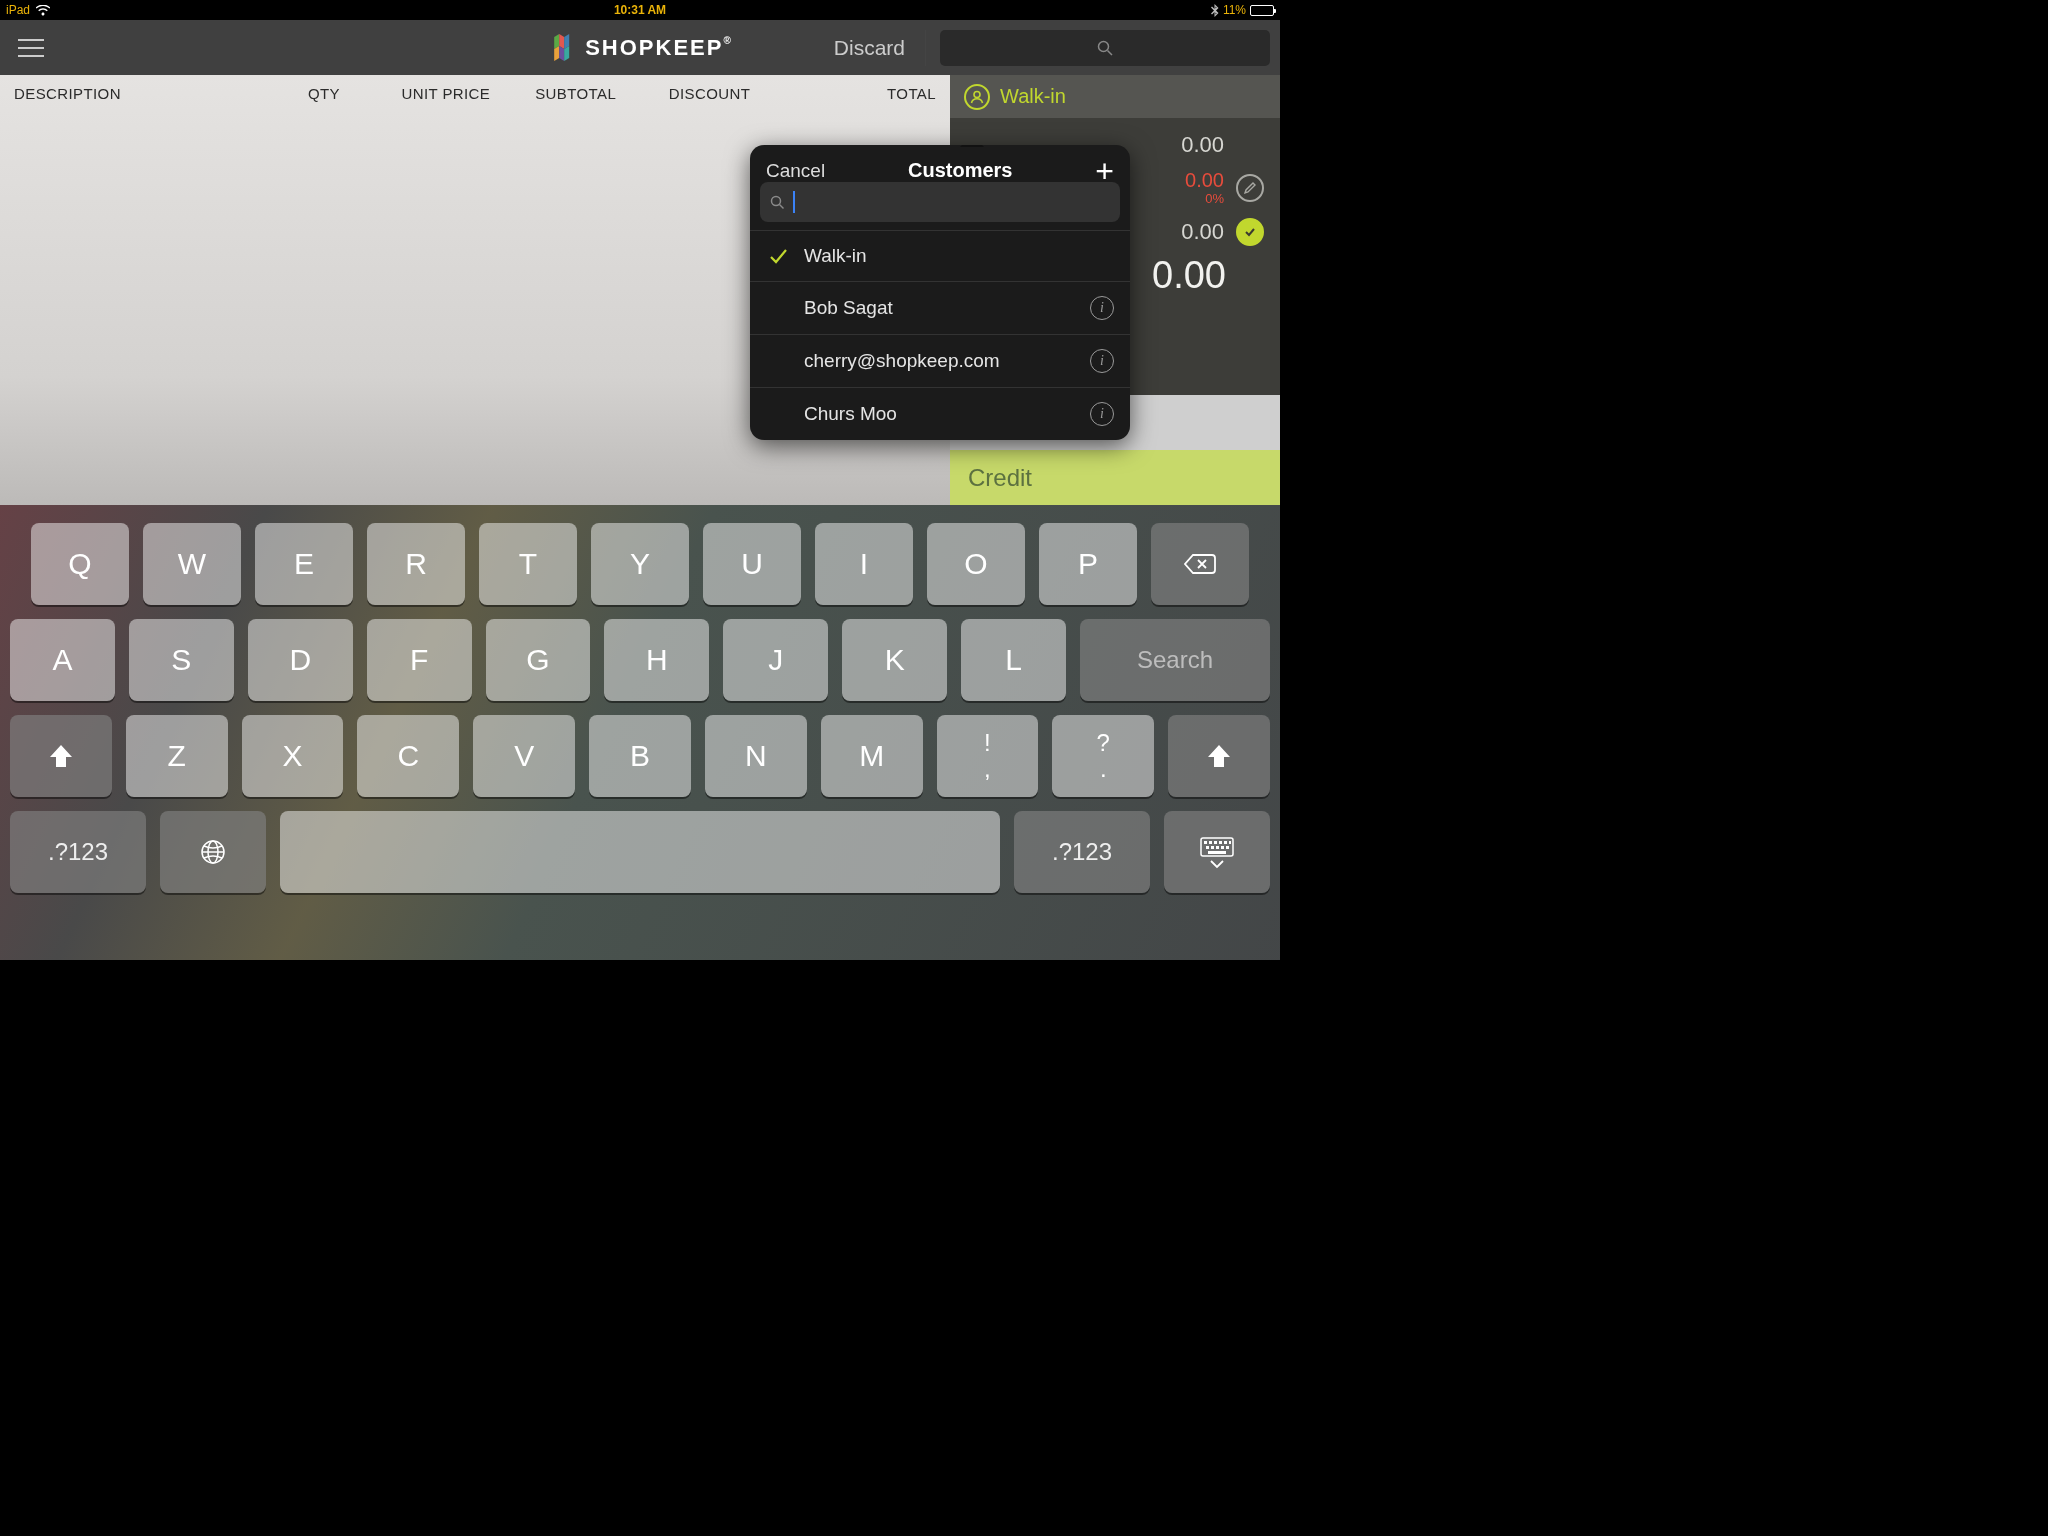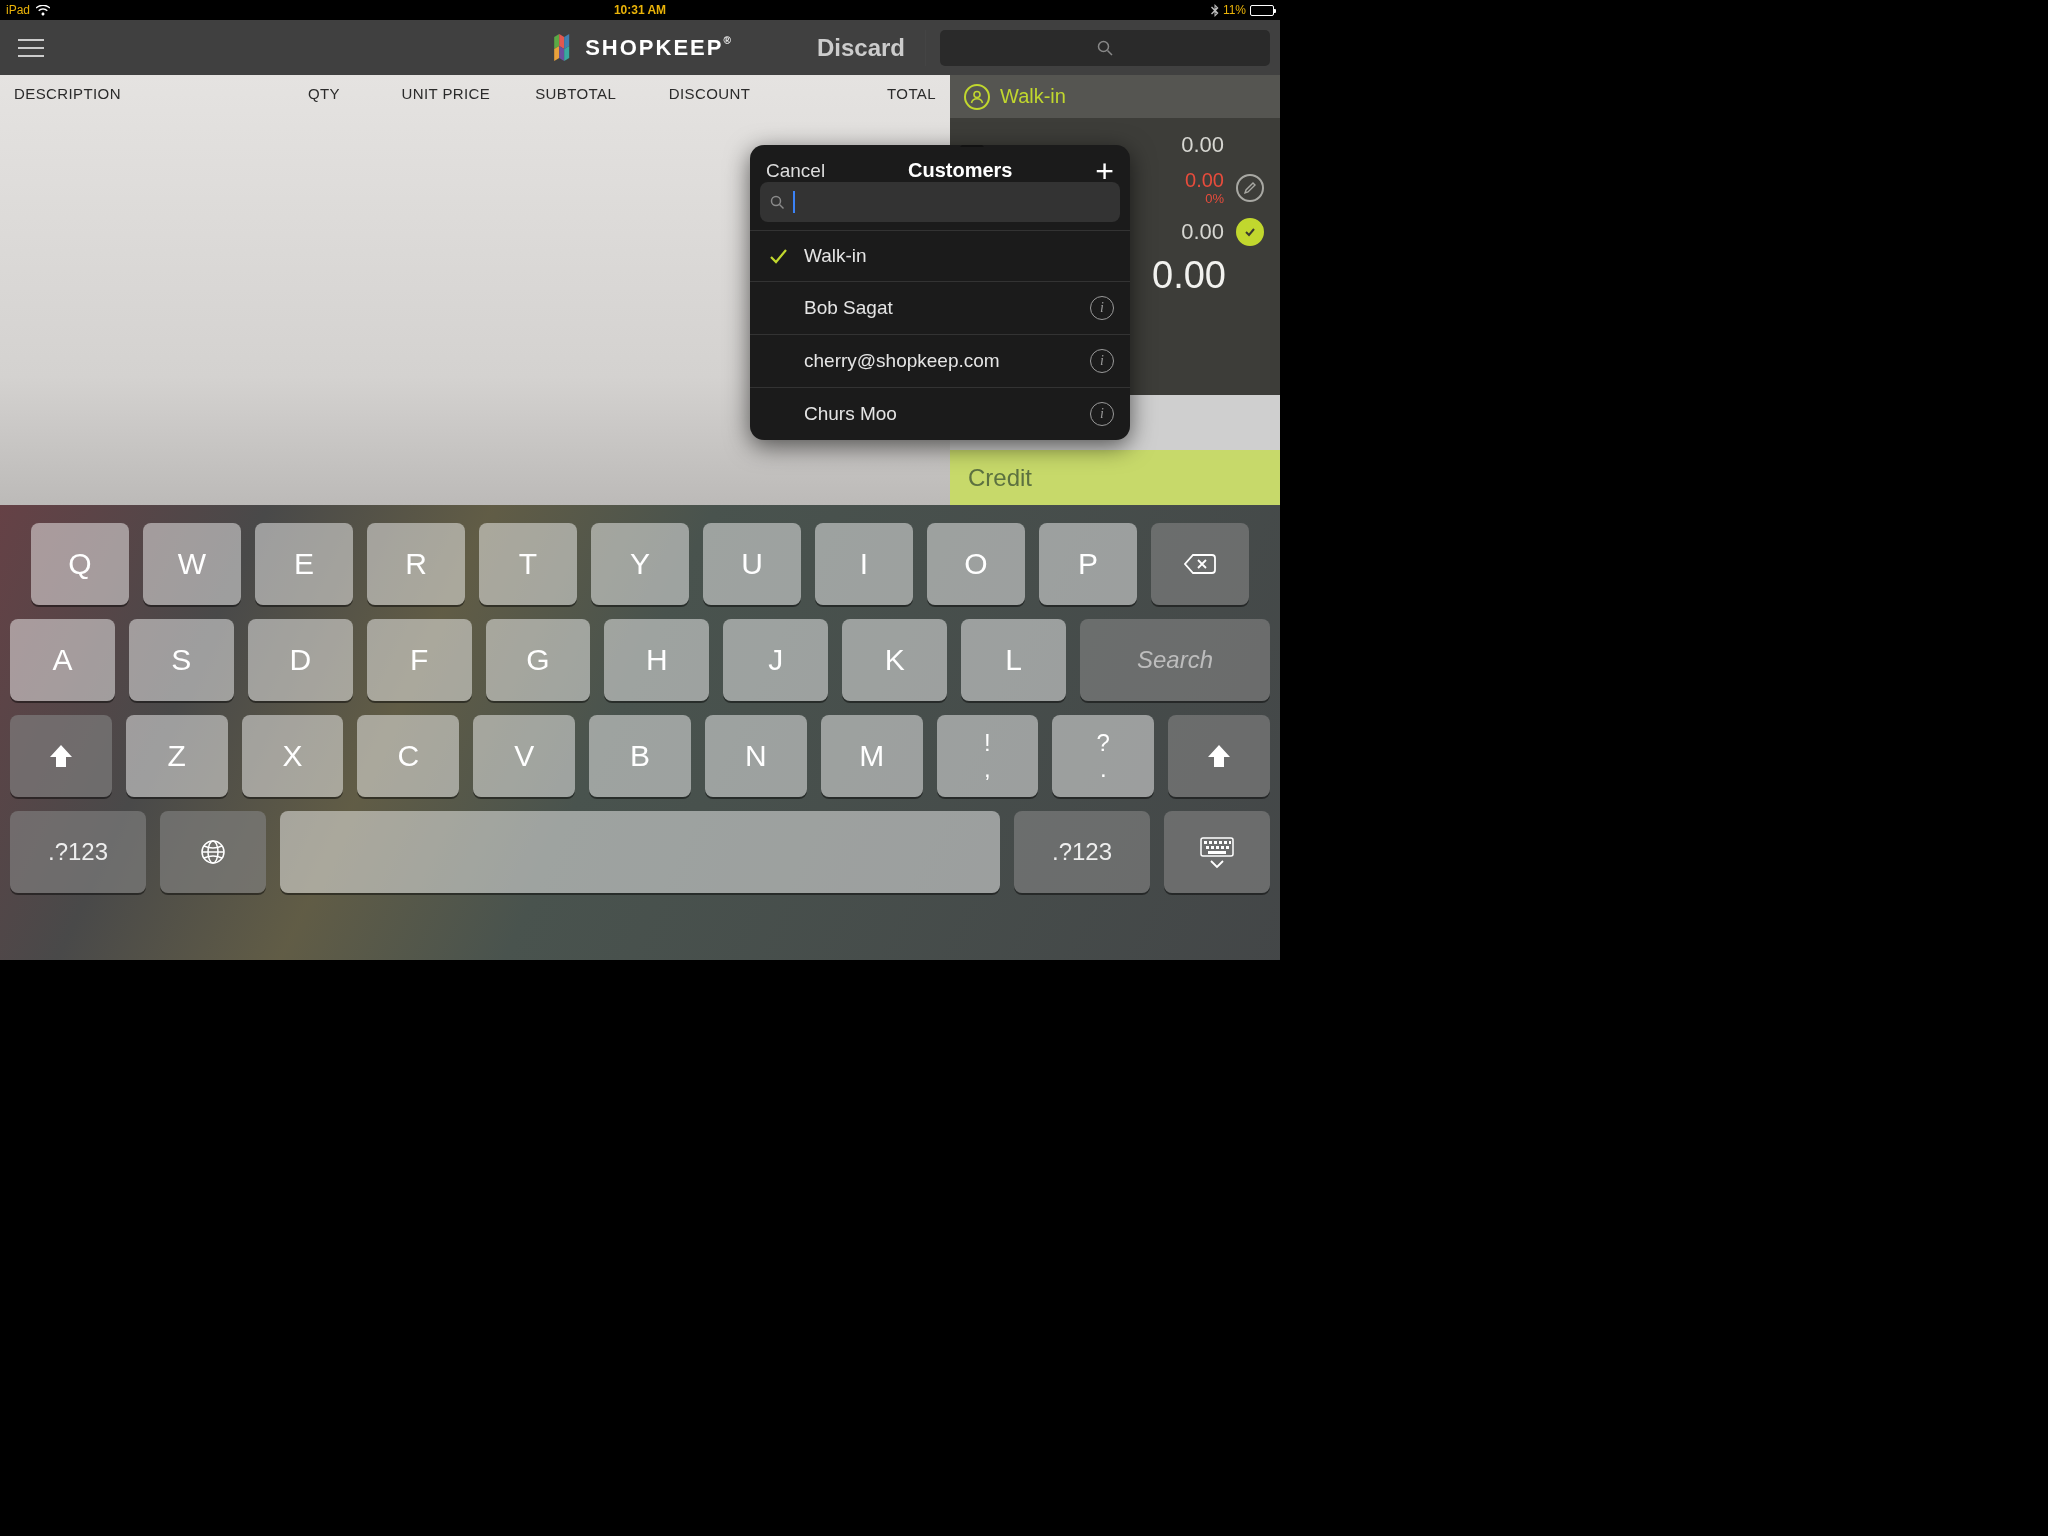--- a/index.html
+++ b/index.html
@@ -17,21 +17,21 @@
 
   
   .app-header { height:55px; background:#404040; display:flex; align-items:center; padding:0 10px; position:relative; }
   .hamburger { width:34px; height:34px; display:flex; flex-direction:column; justify-content:center; gap:6px; margin-left:8px; cursor:pointer;}
   .hamburger span { height:2px; background:#ccc; width:26px; }
   .brand { position:absolute; left:50%; transform:translateX(-50%); display:flex; align-items:center; gap:8px; }
   .brand-text { color:#fff; font-weight:800; font-size:22px; letter-spacing:2px; }
   .brand-tm { font-size:10px; vertical-align:top; }
   .logo-icon svg { display:block; }
   .header-right { margin-left:auto; display:flex; align-items:center; gap:14px; }
-  .discard { color:#ccc; font-size:24px; font-weight:700; cursor:pointer; padding:0 6px;}
+  .discard { color:#ccc; font-size:21px; font-weight:400; cursor:pointer; padding:0 6px;}
   .vline { width:1px; height:36px; background:#444; }
   .header-search { width:330px; height:36px; background:#2a2a2a; border-radius:5px; display:flex; align-items:center; justify-content:center; color:#777; }
 
   
   .main { display:flex; height:430px; }
   .cart { flex:1; background:linear-gradient(180deg,#e5e3e1 0%, #d4d2d0 70%, #bcbab8 100%); position:relative; }
   .col-headers { display:flex; padding:10px 14px 8px 14px; font-size:15px; color:#2b2b2b; letter-spacing:.4px; font-weight:400; }
   .col-headers > div:last-child { text-align:right; }
   .ch-desc{flex:2.2}.ch-qty{flex:.7}.ch-up{flex:1}.ch-sub{flex:1}.ch-disc{flex:1}.ch-tot{flex:1;text-align:right}
 
@@ -63,21 +63,21 @@
   .pop-item .check { width:24px; color:#c1d72e; font-size:22px; display:flex; justify-content:center;}
   .pop-item .label { flex:1; }
   .info-circle { width:24px; height:24px; border:1.5px solid #9a9a9a; border-radius:50%; display:flex; align-items:center; justify-content:center; color:#9a9a9a; font-family:Georgia,serif; font-style:italic; font-size:14px; }
 
   
   .keyboard { height:455px; background:linear-gradient(115deg, rgba(120,40,50,.45) 0%, rgba(60,60,60,.5) 18%, rgba(110,100,50,.45) 33%, rgba(60,80,70,.5) 48%, rgba(55,60,62,.6) 100%), #565656; padding:18px 10px 10px; display:flex; flex-direction:column; gap:14px; }
   .krow { display:flex; gap:14px; justify-content:center; }
   .key { height:82px; border-radius:8px; display:flex; align-items:center; justify-content:center; color:#fff; font-size:30px; font-weight:300; box-shadow:0 2px 0 rgba(0,0,0,.45); }
   .key.light { background:rgba(250,250,250,.48); }
   .key.dark  { background:rgba(130,130,130,.62); color:#eee; }
-  .w1 { width:98px; } .w1b{width:106px;} .w-shift{width:106px;} .w-sym{width:136px;} .w-globe{width:106px;} .w-space{flex:1;} .w-search{width:192px;font-style:italic;} .w-bksp{width:98px;} .w-hide{width:106px;}
+  .w1 { width:98px; } .w1b{width:106px;} .w-shift{width:106px;} .w-sym{width:136px;} .w-globe{width:106px;} .w-space{flex:1;} .w-search{width:192px;} .w-bksp{width:98px;} .w-hide{width:106px;}
   .key.stack { flex-direction:column; line-height:1; gap:2px; font-size:24px;}
   .shift-icon svg, .bksp-icon svg, .globe-icon svg, .kb-icon svg { display:block; }
 </style>
 </head>
 <body>
 
 <div class="status-bar">
   <div class="status-left">
     <span>iPad</span>
     <span class="wifi-icon">

